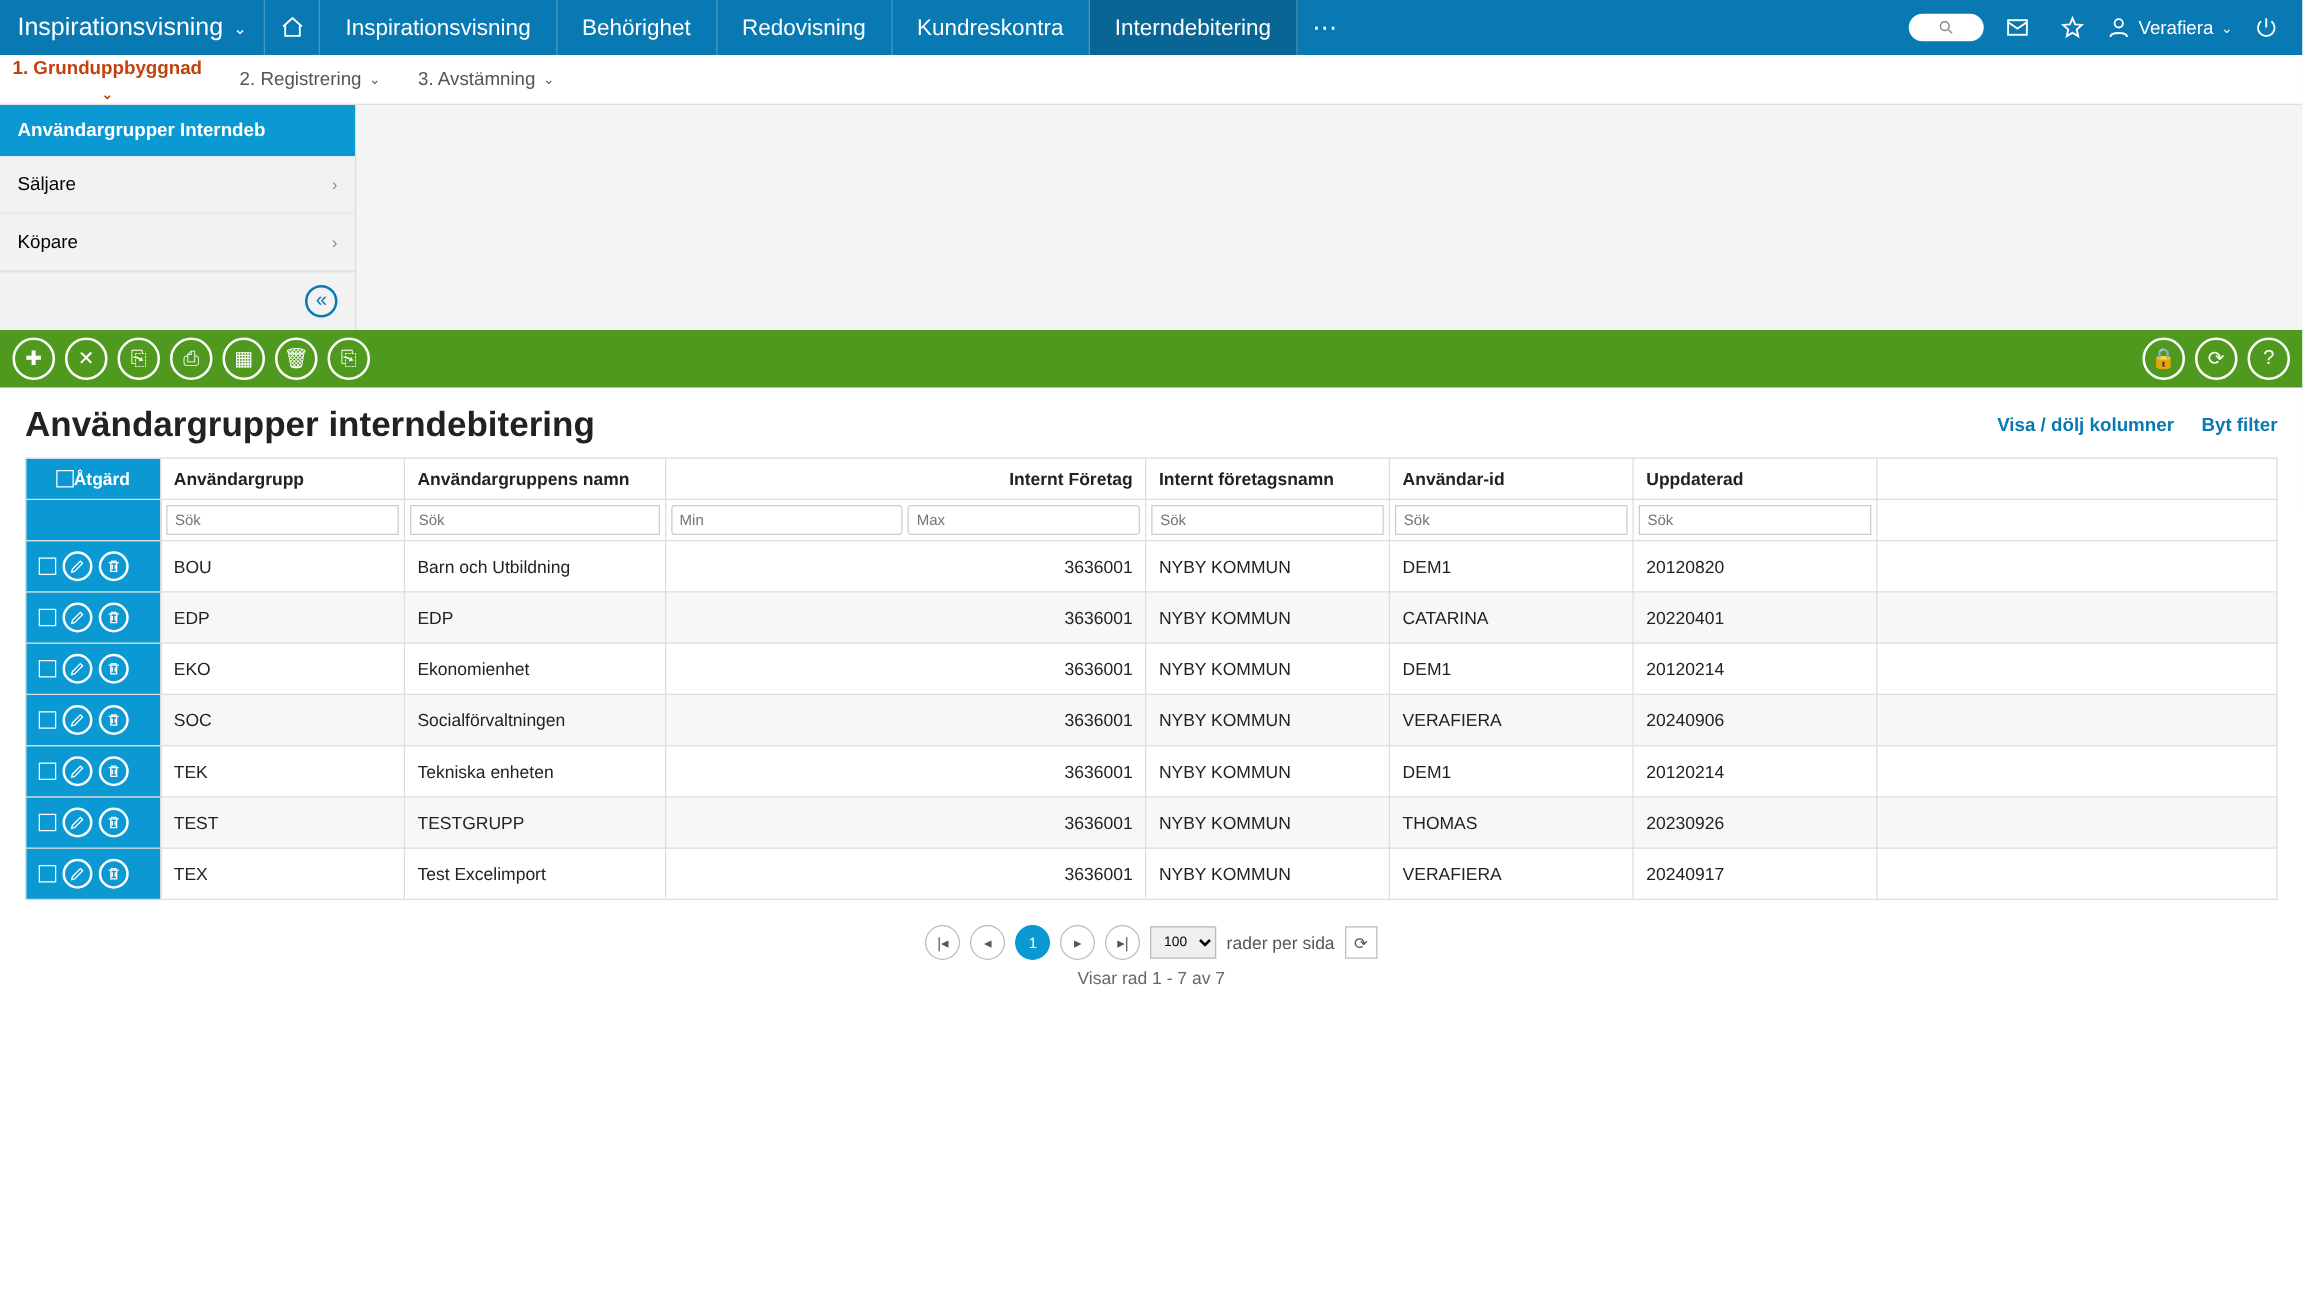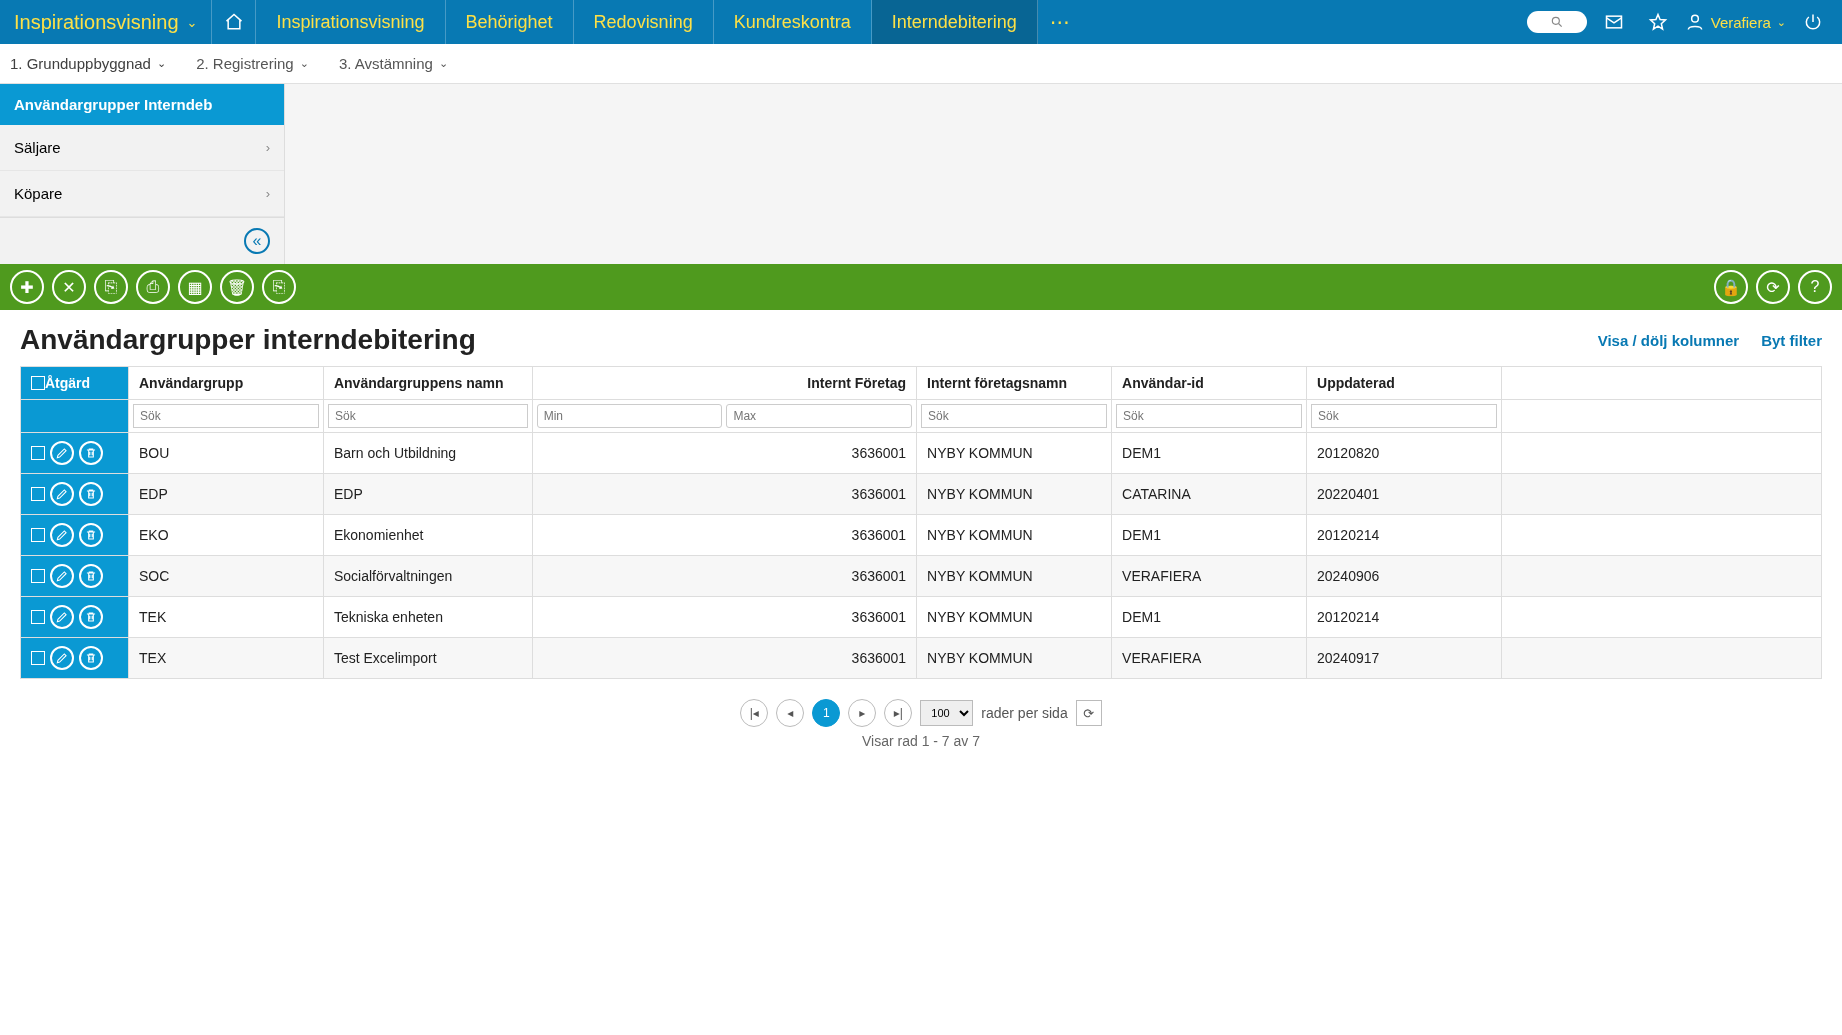--- a/index.html
+++ b/index.html
@@ -1,36 +1,36 @@
 <!DOCTYPE html>
 <html><head>
 <meta charset="utf-8">
 <style>
 * { box-sizing: border-box; margin: 0; padding: 0; font-family: Arial, Helvetica, sans-serif; }
 body { width: 1842px; height: 1035px; background: #f5f5f5; overflow: hidden; }
 
 
-.topnav { background: #0879b3; height: 44px; display: flex; align-items: center; color: #fde047; }
+.topnav { background: #0879b3; height: 44px; display: flex; align-items: center; color: #ffffff; }
 .topnav-title { padding: 0 14px; font-size: 20px; display: flex; align-items: center; gap: 8px; height:100%; border-right:1px solid rgba(255,255,255,0.25);}
 .topnav-title .chev { font-size: 13px; }
 .topnav .home { width:44px; height:44px; display:flex; align-items:center; justify-content:center; border-right:1px solid rgba(255,255,255,0.25);}
 .topnav .tabs { display:flex; height:100%; }
 .topnav .tab { padding: 0 20px; font-size:18px; display:flex; align-items:center; height:100%; border-right:1px solid rgba(255,255,255,0.25); cursor:pointer;}
 .topnav .tab.active { background:#086594; }
 .topnav .more { width:44px; display:flex; align-items:center; justify-content:center; font-size:20px; cursor:pointer;}
 .topnav-right { margin-left:auto; display:flex; align-items:center; gap:10px; padding-right:12px;}
 .search-pill { background:#fff; border-radius:14px; width:60px; height:22px; display:flex; align-items:center; justify-content:center; color:#888;}
 .nav-icon { width:34px; height:34px; display:flex; align-items:center; justify-content:center; color:#fff; cursor:pointer; }
 .user { display:flex; align-items:center; gap:6px; font-size:15px; cursor:pointer;}
 .chev-small { font-size:11px; }
 
 
 .subnav { background:#fff; border-bottom:1px solid #e0e0e0; height:40px; display:flex; align-items:center; padding:0 10px; gap:30px;}
 .subnav .sitem { font-size:15px; color:#555; display:flex; align-items:center; gap:6px; cursor:pointer;}
-.subnav .sitem.active { color:#404040; font-weight:normal; }
+.subnav .sitem.active { color:#c2410c; font-weight:bold;flex-direction:column; }
 
 
 .main { display:flex; height: calc(1035px - 84px); flex-direction: column; }
 .sidebar { width:285px; background:#f2f2f2; border-right:1px solid #ddd; display:flex; flex-direction:column;}
 .sidebar .sb-header { background:#0a99d3; color:#fff; padding:12px 14px; font-size:15px; font-weight:bold;}
 .sidebar .sb-item { padding:14px 14px; font-size:15px; display:flex; justify-content:space-between; align-items:center; border-bottom:1px solid #e6e6e6; background:#f2f2f2; cursor:pointer;}
 .sidebar .sb-item .chev-r { color:#888; font-size:13px;}
 .sidebar-collapse { margin-top:auto; display:flex; justify-content:flex-end; padding:10px 14px; border-top:1px solid #ddd;}
 .collapse-btn { width:26px; height:26px; border:2px solid #0879b3; border-radius:50%; display:flex; align-items:center; justify-content:center; color:#0879b3; cursor:pointer;}
 
@@ -58,21 +58,21 @@
 table.data .frange { display:flex; gap:4px;}
 table.data .frange input { width:50%; height:24px; border:1px solid #ccc; border-radius:3px; padding:0 6px; font-size:12px;}
 
 table.data tbody td { border:1px solid #ddd; padding:8px 10px; font-size:14px; color:#222;}
 table.data tbody tr:nth-child(even) td:not(.action-cell) { background:#f7f7f7;}
 table.data td.action-cell { background:#0a99d3; width:108px;}
 .action-cell-inner { display:flex; align-items:center; gap:5px;}
 .checkbox { width:14px; height:14px; border:1.5px solid #fff; display:inline-block; cursor:pointer;}
 .checkbox.dark { border-color:#fff;}
 .icon-circ { width:24px; height:24px; border:2px solid #fff; border-radius:50%; display:flex; align-items:center; justify-content:center; color:#fff; cursor:pointer; font-size:12px;}
-th .header-flex { display:flex; align-items:center; gap:0;}
+th .header-flex { display:flex; align-items:center; gap:0;justify-content:center;}
 
 td.num { text-align:right; }
 
 
 .pagination { display:flex; align-items:center; justify-content:center; gap:8px; padding:20px 0 6px 0;}
 .page-btn { width:28px; height:28px; border:1px solid #bbb; border-radius:50%; display:flex; align-items:center; justify-content:center; color:#555; font-size:12px; cursor:pointer; background:#fff;}
 .page-btn.active { background:#0a99d3; color:#fff; border-color:#0a99d3;}
 .page-select { height:26px; border:1px solid #bbb; padding:0 6px; font-size:11px;}
 .page-label { font-size:14px; color:#555;}
 .refresh-btn { width:26px; height:26px; border:1px solid #bbb; display:flex; align-items:center; justify-content:center; cursor:pointer; font-size:13px; color:#555;}
@@ -390,20 +390,44 @@
                       <path d="M4 20 L8 19 L19 8 L16 5 L5 16 Z"></path>
                     </svg>
                   </span>
         <span class="icon-circ">
                     <svg class="ic-sm" viewBox="0 0 24 24">
                       <path d="M5 7 H19 M8 7 V19 H16 V7 M10 10 V16 M14 10 V16 M9 7 V5 H15 V7"></path>
                     </svg>
                   </span>
       </div>
     </td>
+    <td>TEST</td>
+    <td>TESTGRUPP</td>
+    <td class="num">3636001</td>
+    <td>NYBY KOMMUN</td>
+    <td>THOMAS</td>
+    <td>20230926</td>
+    <td></td>
+            </tr>
+            <tr>
+    <td class="action-cell">
+      <div class="action-cell-inner">
+        <span class="checkbox"></span>
+        <span class="icon-circ">
+                    <svg class="ic-sm" viewBox="0 0 24 24">
+                      <path d="M4 20 L8 19 L19 8 L16 5 L5 16 Z"></path>
+                    </svg>
+                  </span>
+        <span class="icon-circ">
+                    <svg class="ic-sm" viewBox="0 0 24 24">
+                      <path d="M5 7 H19 M8 7 V19 H16 V7 M10 10 V16 M14 10 V16 M9 7 V5 H15 V7"></path>
+                    </svg>
+                  </span>
+      </div>
+    </td>
     <td>TEX</td>
     <td>Test Excelimport</td>
     <td class="num">3636001</td>
     <td>NYBY KOMMUN</td>
     <td>VERAFIERA</td>
     <td>20240917</td>
     <td></td>
             </tr>
           </tbody>
     </table>

